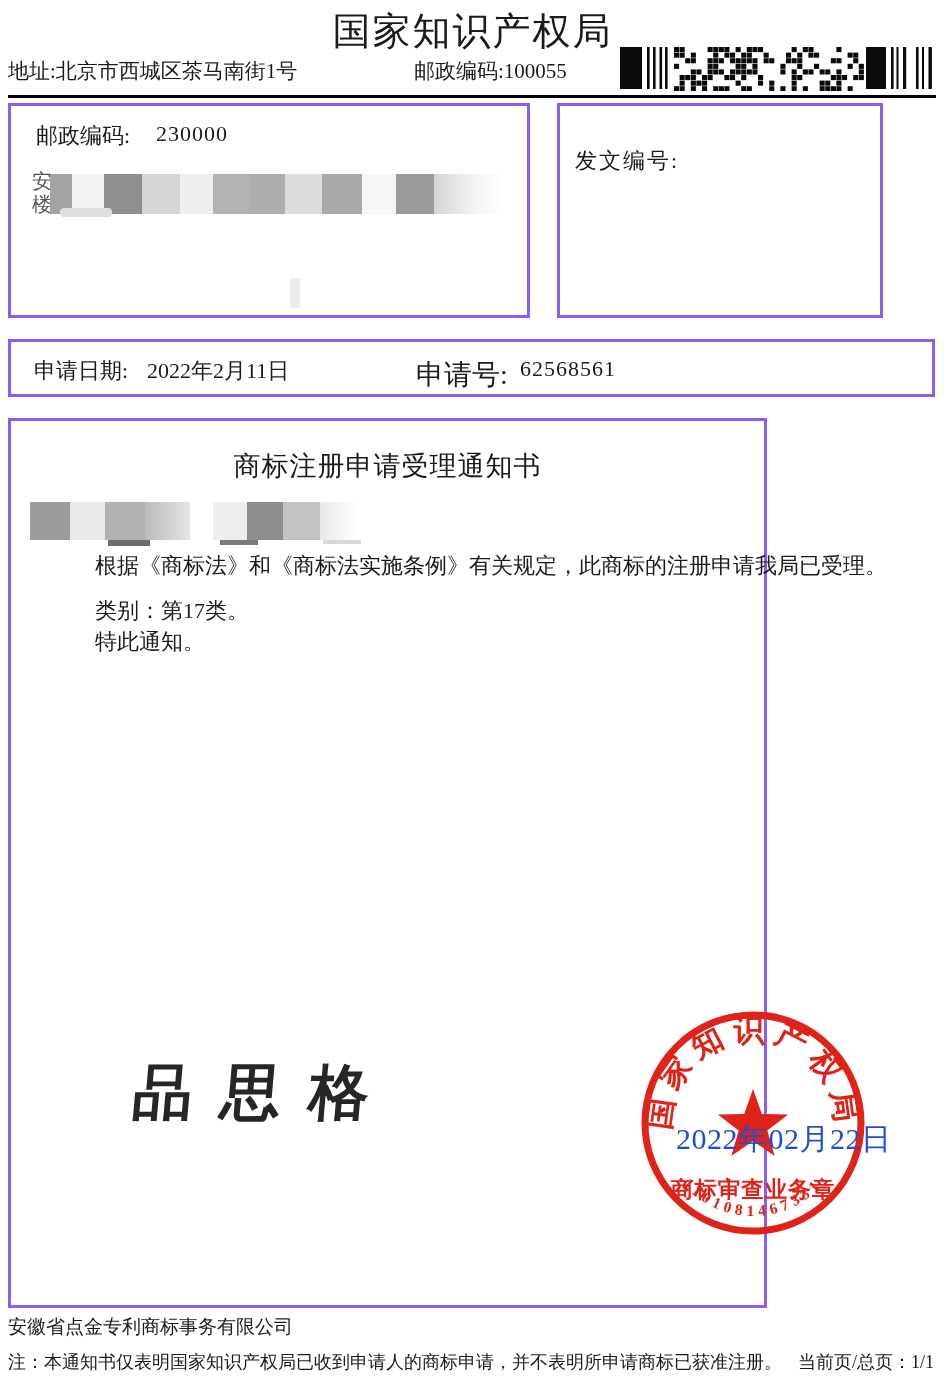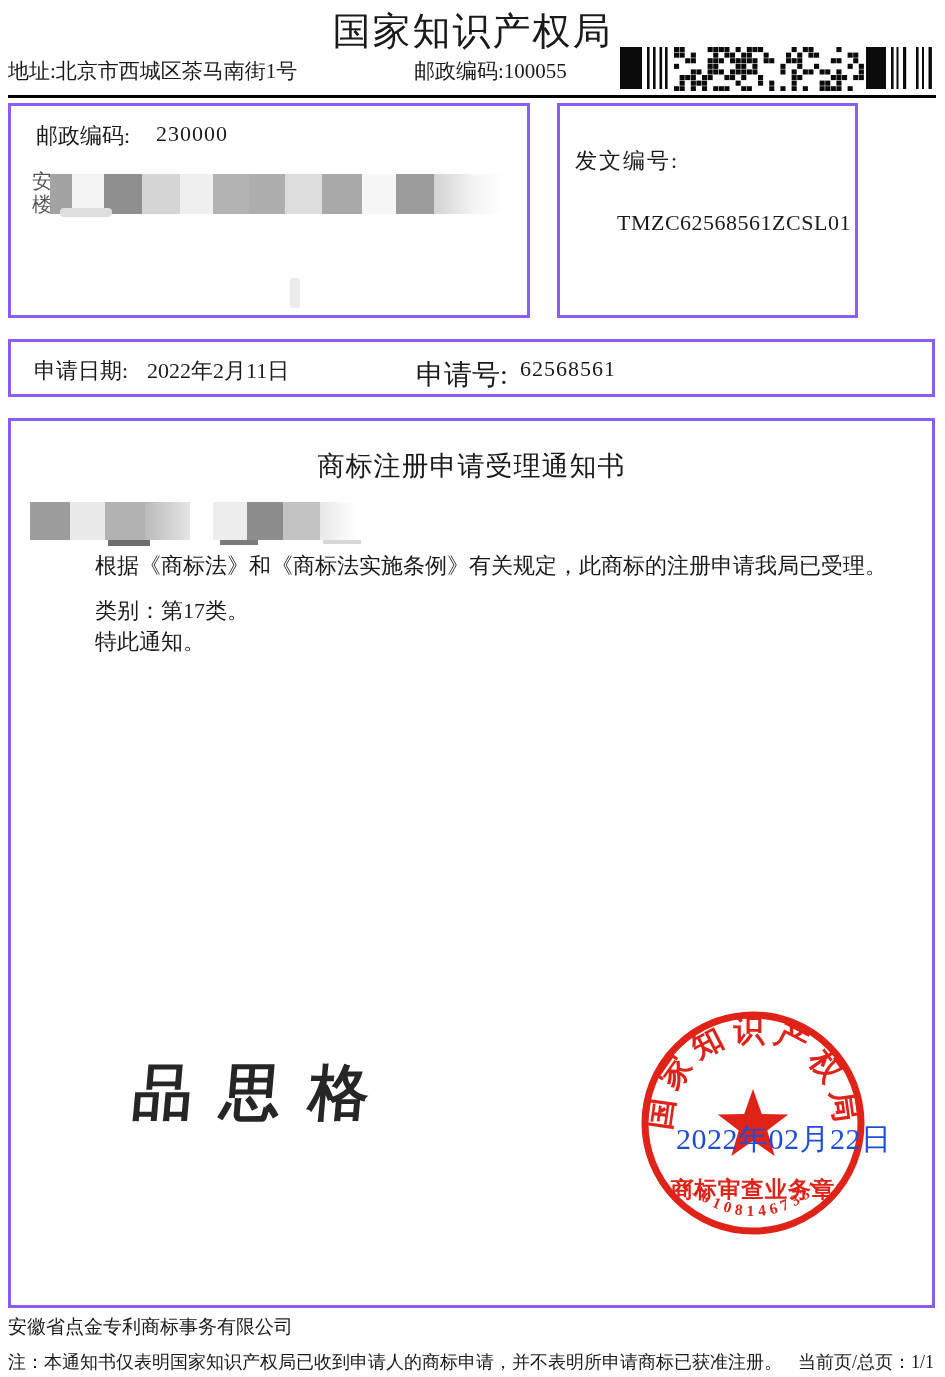--- a/index.html
+++ b/index.html
@@ -16,31 +16,31 @@
   
   .box-recipient{left:8px;top:103px;width:522px;height:215px;}
   .rc-postal-label{left:25px;top:15px;font-size:22px;}
   .rc-postal-value{left:145px;top:15px;font-size:22px;letter-spacing:1px;}
   .rc-addr-chars{left:21px;top:64px;font-size:20px;line-height:23px;color:#555;}
   .blur-row{left:39px;top:68px;height:40px;display:flex;}
   .blur-row div{height:40px;}
   .ghost{left:49px;top:102px;width:52px;height:9px;background:#dfdfdf;border-radius:4px;}
   .smudge{left:279px;top:172px;width:10px;height:30px;background:#ececec;border-radius:3px;}
   
-  .box-dispatch{left:557px;top:103px;width:301px;height:215px;}
+  .box-dispatch{left:557px;top:103px;width:326px;height:215px;}
   .dp-label{left:15px;top:40px;font-size:22px;letter-spacing:2px;}
   .dp-value{left:57px;top:104px;font-size:22px;letter-spacing:0.5px;}
   
   .box-app{left:8px;top:339px;width:927px;height:58px;}
   .ap-date-label{left:23px;top:14px;font-size:22px;}
   .ap-date-value{left:136px;top:14px;font-size:22px;}
   .ap-no-label{left:405px;top:14px;font-size:28px;}
   .ap-no-value{left:509px;top:14px;font-size:22px;letter-spacing:1px;text-align:center;}
   
-  .box-main{left:8px;top:418px;width:927px;height:890px;}
+  .box-main{left:8px;top:418px;width:759px;height:890px;}
   .nt-title{top:27px;left:0;width:100%;text-align:center;font-size:27px;letter-spacing:1px;}
   .redact{top:81px;height:38px;display:flex;}
   .redact div{height:38px;}
   .r1{left:19px;}
   .r2{left:202px;}
   .rshadow{position:absolute;background:#6e6e6e;}
   .nt-p{left:84px;font-size:22px;white-space:nowrap;}
   .p1{top:130px;}
   .p2{top:175px;}
   .p3{top:206px;}
@@ -225,21 +225,20 @@
       <div style="width:38px;background:#9b9b9b;"></div>
       <div style="width:40px;background:linear-gradient(90deg,#d3d3d3,#f4f4f4);"></div>
       <div style="width:30px;background:linear-gradient(90deg,#f4f4f4,#ffffff);"></div>
     </div>
     <div class="abs ghost"></div>
     <div class="abs smudge"></div>
   </div>
 
   <div class="box box-dispatch">
     <span class="abs dp-label">发文编号:</span>
-    <span class="abs dp-value">TMZC62568561ZCSL01</span>
   </div>
 
   <div class="box box-app">
     <span class="abs ap-date-label">申请日期:</span>
     <span class="abs ap-date-value">2022年2月11日</span>
     <span class="abs ap-no-label">申请号:</span>
     <span class="abs ap-no-value">62568561</span>
   </div>
 
   <div class="box box-main">

